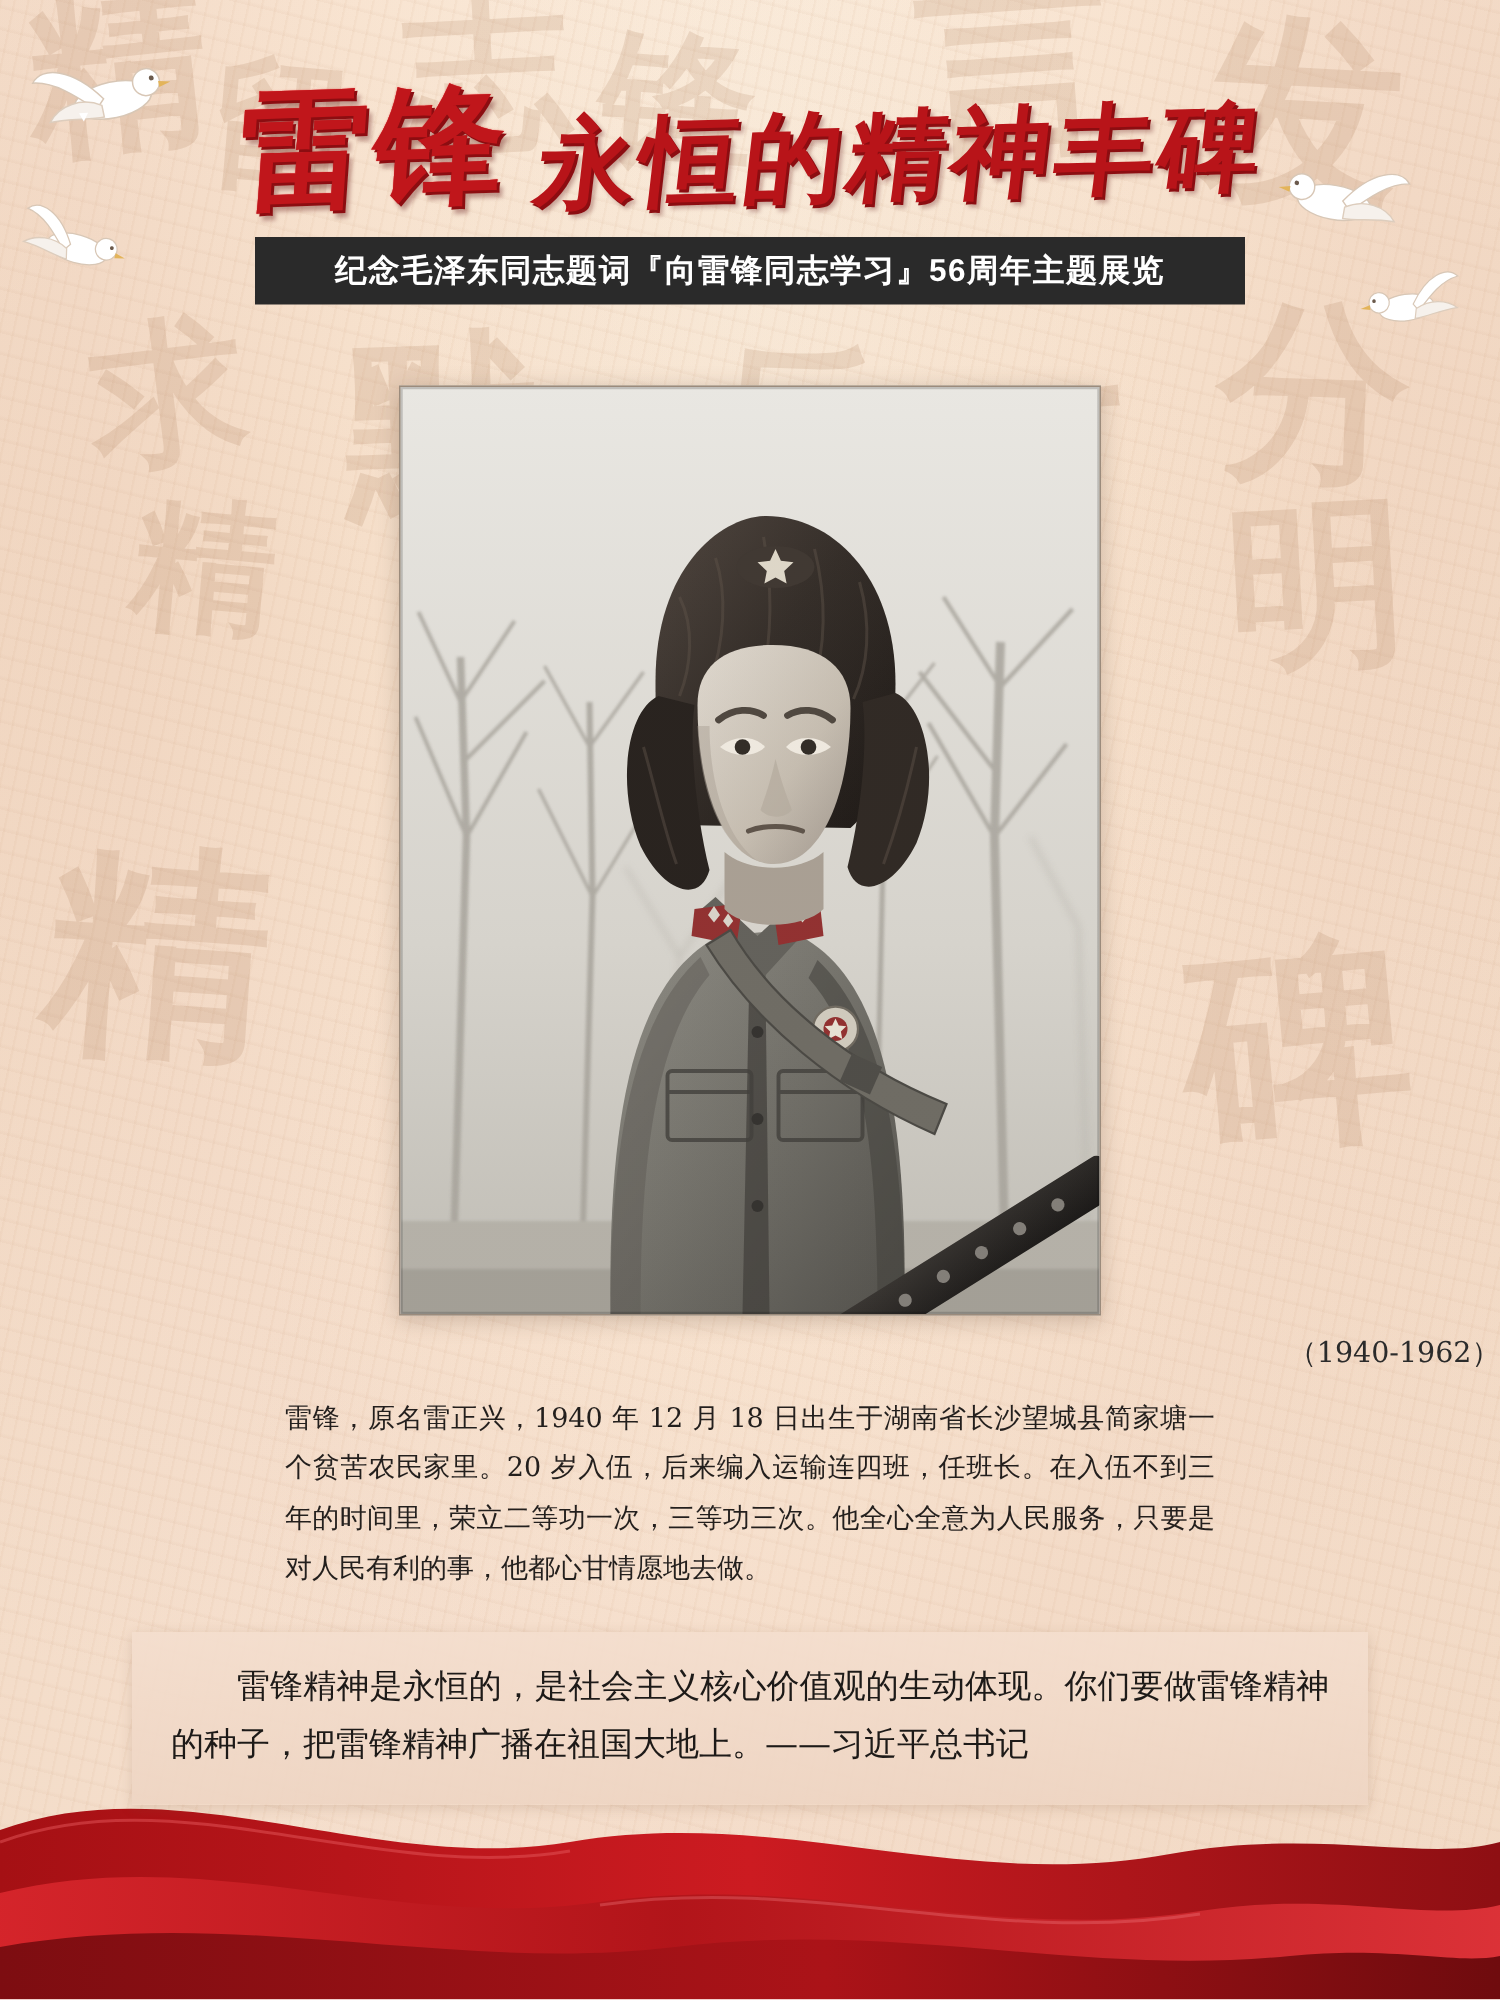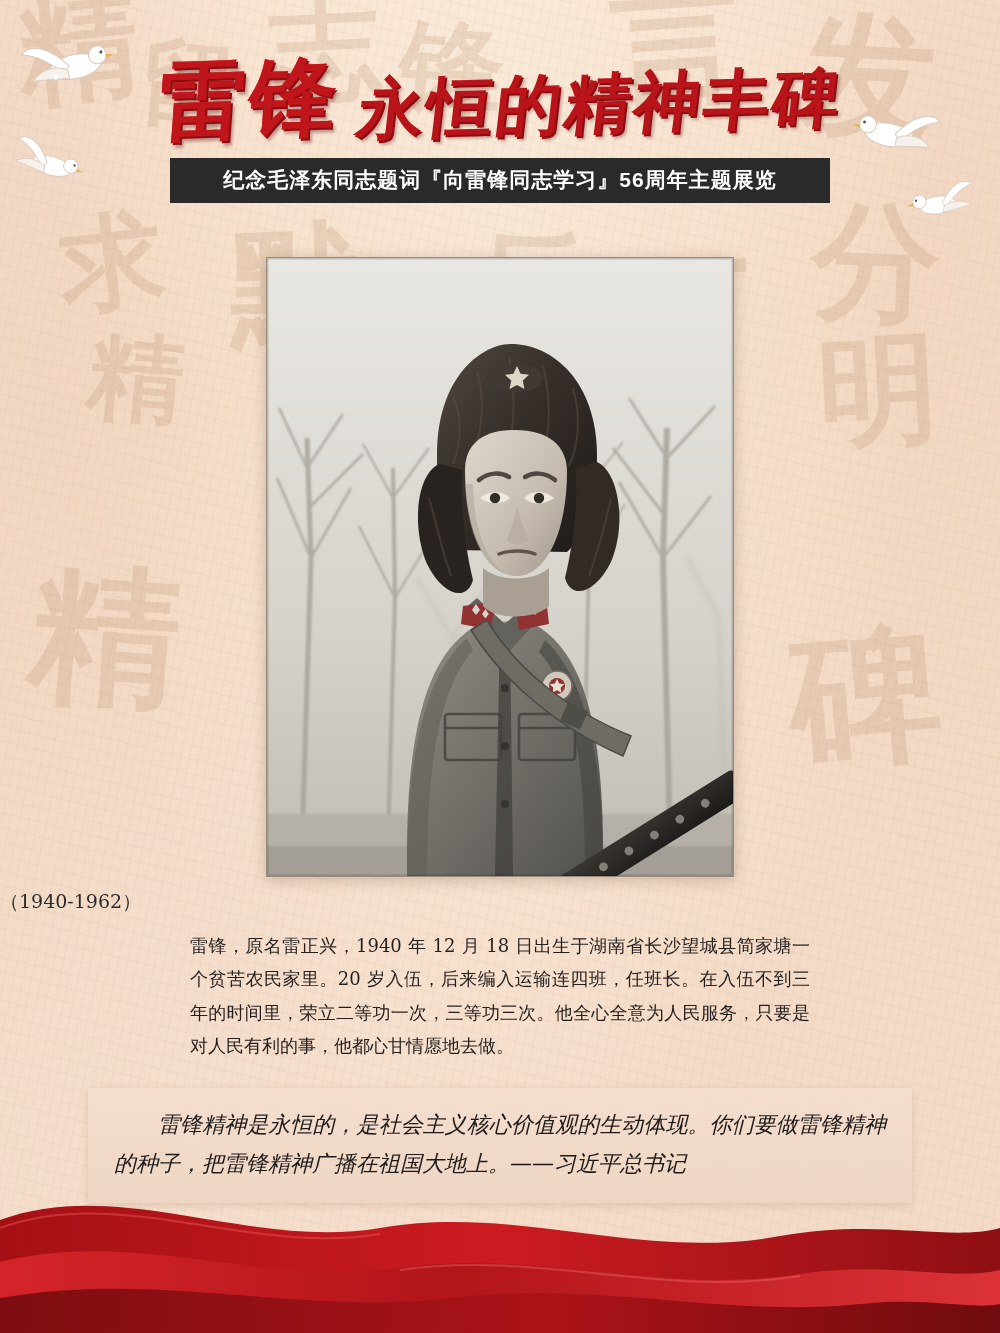--- a/index.html
+++ b/index.html
@@ -136,21 +136,21 @@
     border: 1px solid #9b8b7c;
     box-shadow: 0 3px 14px rgba(80,50,30,0.25);
     overflow: hidden;
     background: #cfcbc4;
   }
   .portrait-wrap svg { display: block; }
 
   .portrait-caption {
     position: relative;
     z-index: 4;
-    text-align: left;
+    text-align: right;
     margin-top: 12px;
     font-family: "DejaVu Serif", "Liberation Serif", serif;
     font-size: 19px;
     color: #2b2b2b;
   }
 
   .bio {
     position: relative;
     z-index: 4;
     width: 620px;
@@ -172,21 +172,20 @@
     background: linear-gradient(180deg, rgba(244,222,206,0.92) 0%, rgba(238,213,195,0.92) 100%);
     box-shadow: 0 2px 8px rgba(120,80,50,0.18);
   }
   .quote-text {
     font-family: "DejaVu Serif", "Liberation Serif", serif;
     font-size: 22px;
     line-height: 1.75;
     color: #1d1a18;
     text-align: justify;
     text-indent: 44px;
-    font-style: italic;
   }
 
   
   .ribbons {
     position: absolute;
     left: 0;
     right: 0;
     bottom: 0;
     height: 175px;
     z-index: 3;

